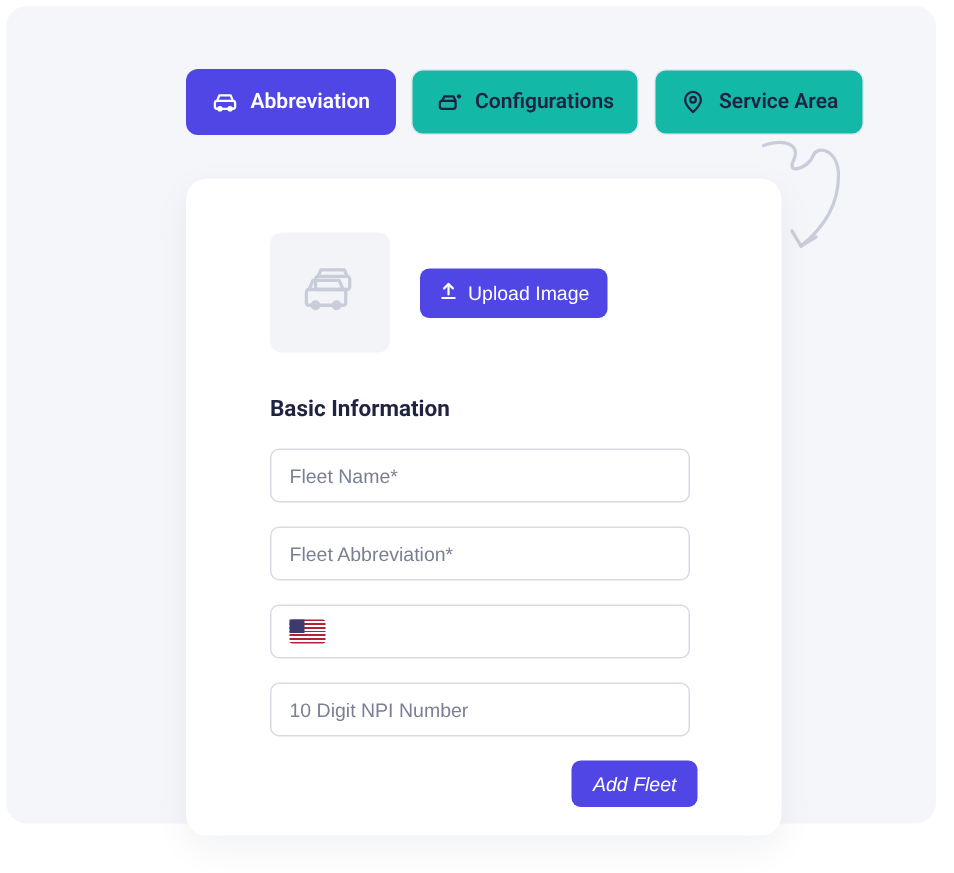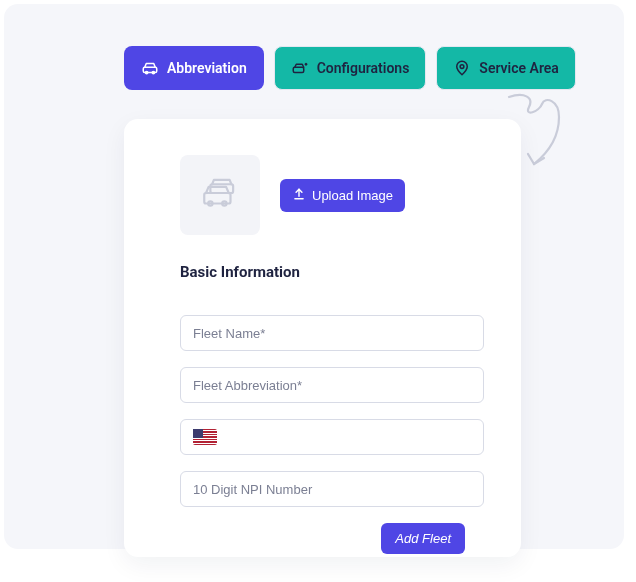--- a/index.html
+++ b/index.html
@@ -86,24 +86,24 @@
     font-weight: 500;
     padding: 8px 12px;
     border-radius: 6px;
     border: none;
     cursor: pointer;
   }
   .section-title {
     font-size: 15px;
     font-weight: 700;
     color: #1f2340;
-    margin-bottom: 34px;
+    margin-bottom: 18px;
   }
   .field {
-    width: 304px;
+    width: 280px;
     height: 36px;
     border: 1px solid #d8dbe6;
     border-radius: 6px;
     padding: 0 12px;
     font-size: 13px;
     color: #1f2340;
     margin-bottom: 16px;
     display: flex;
     align-items: center;
     gap: 8px;

